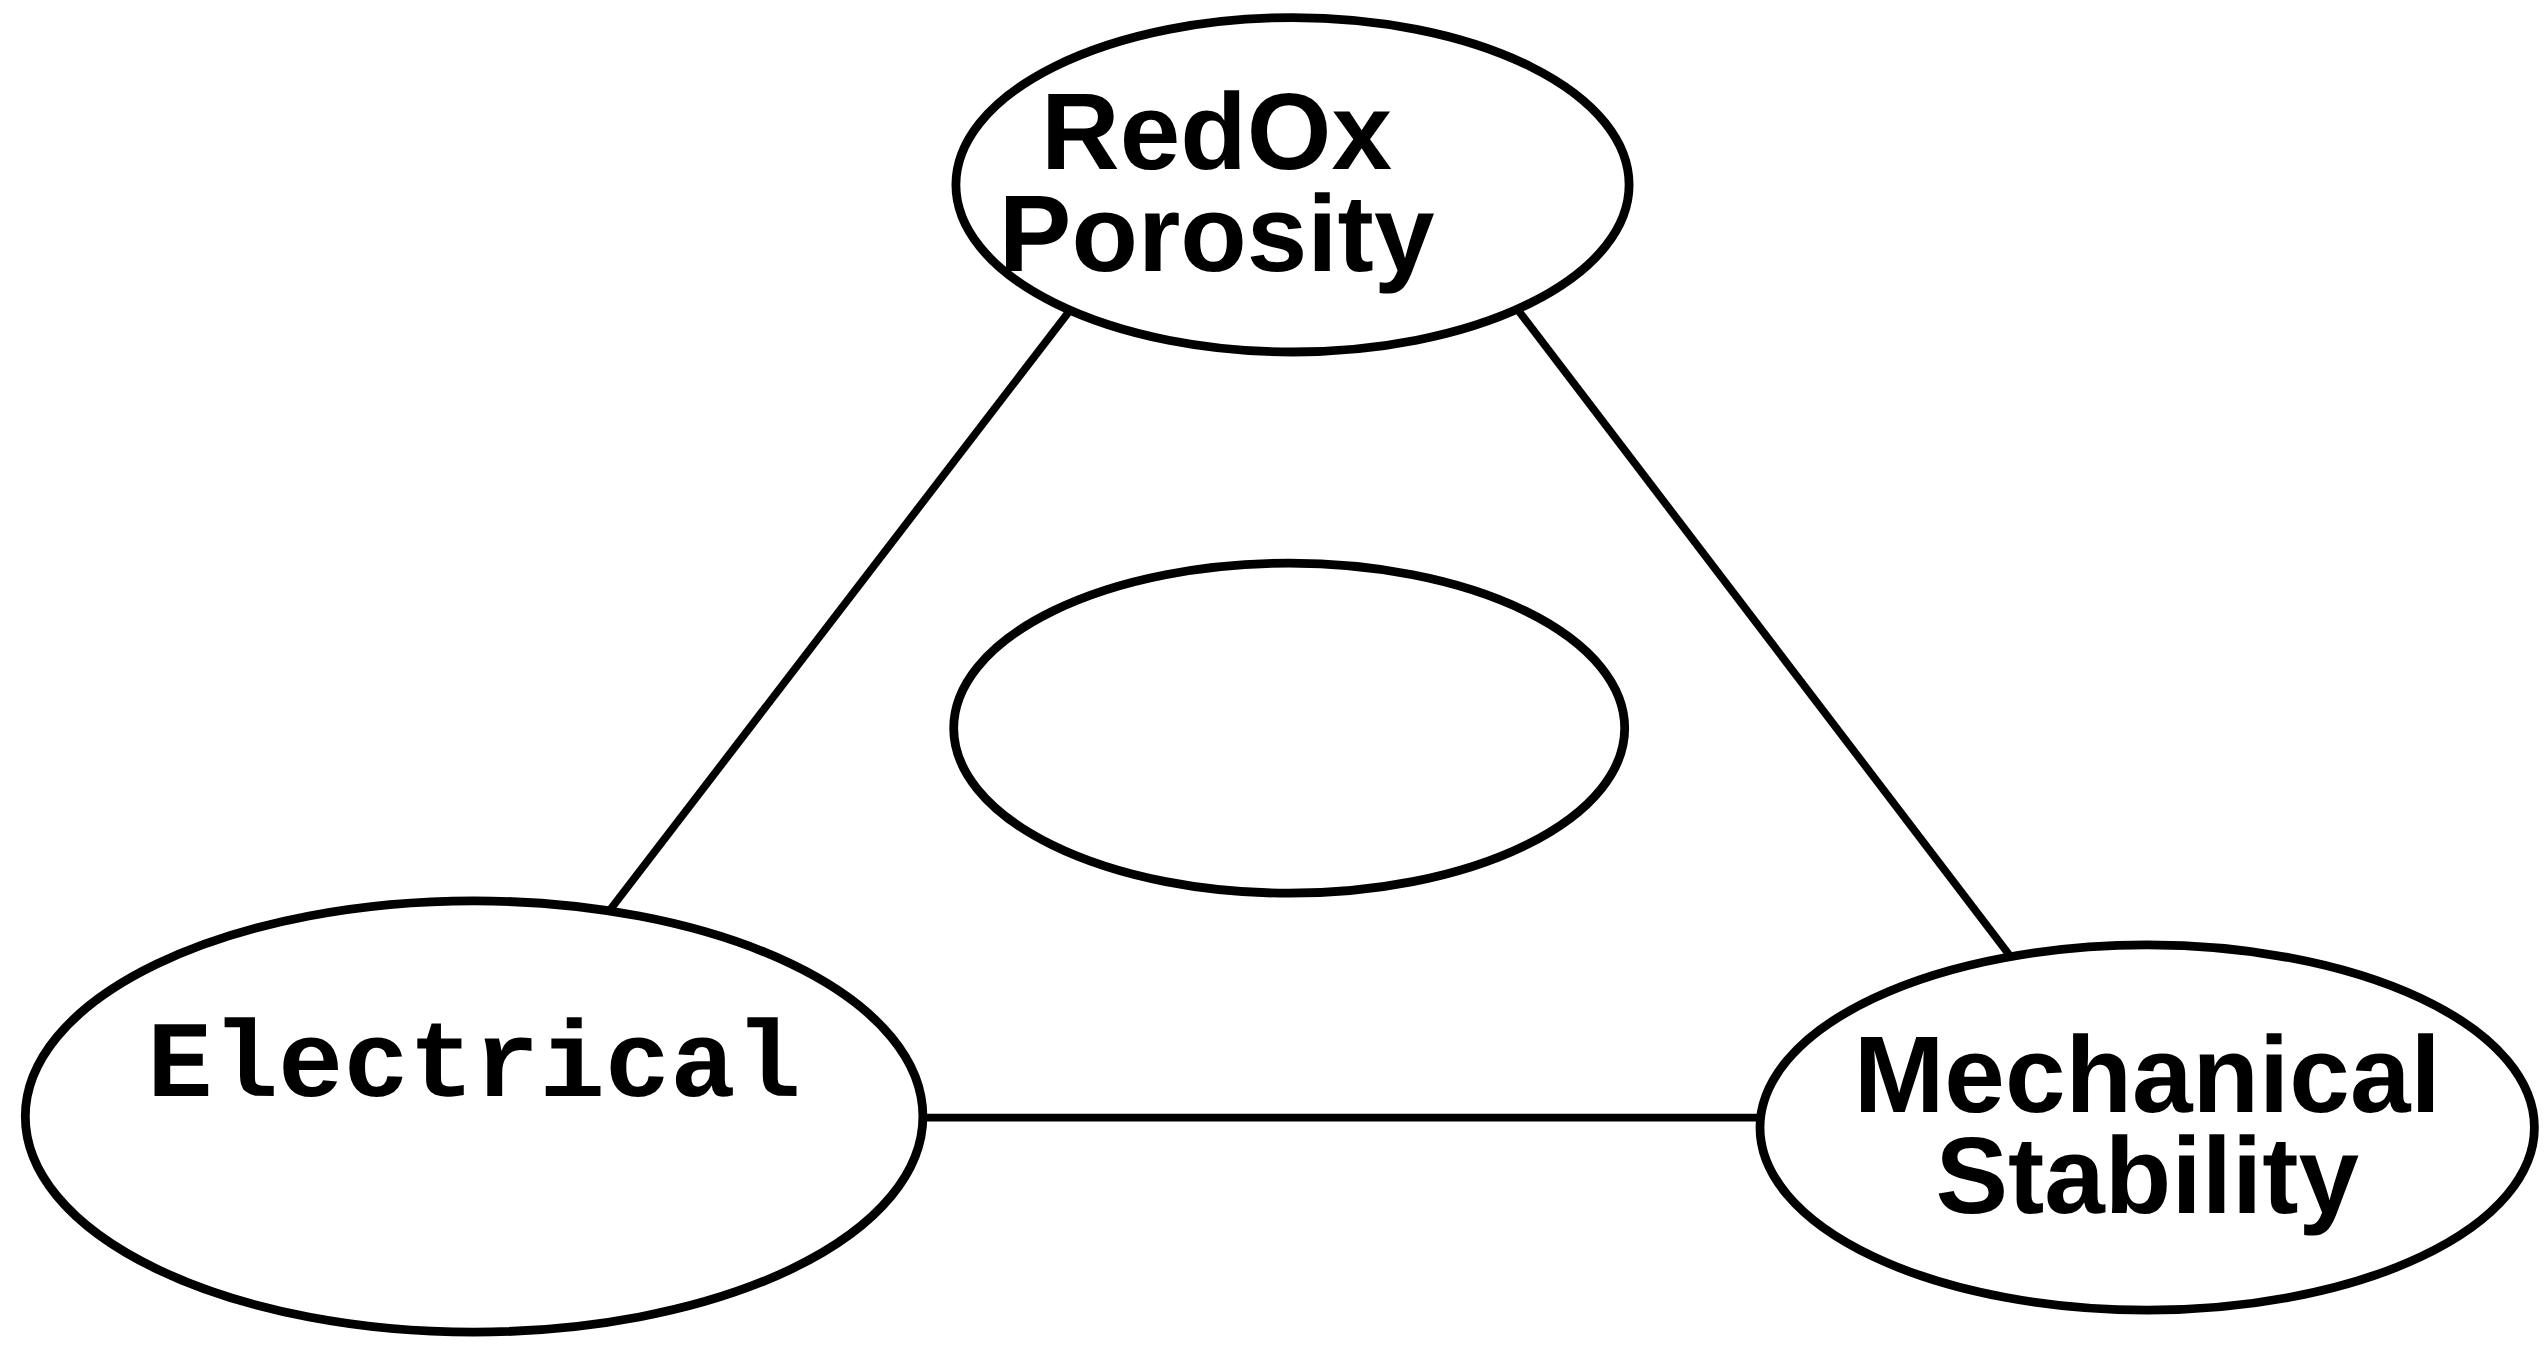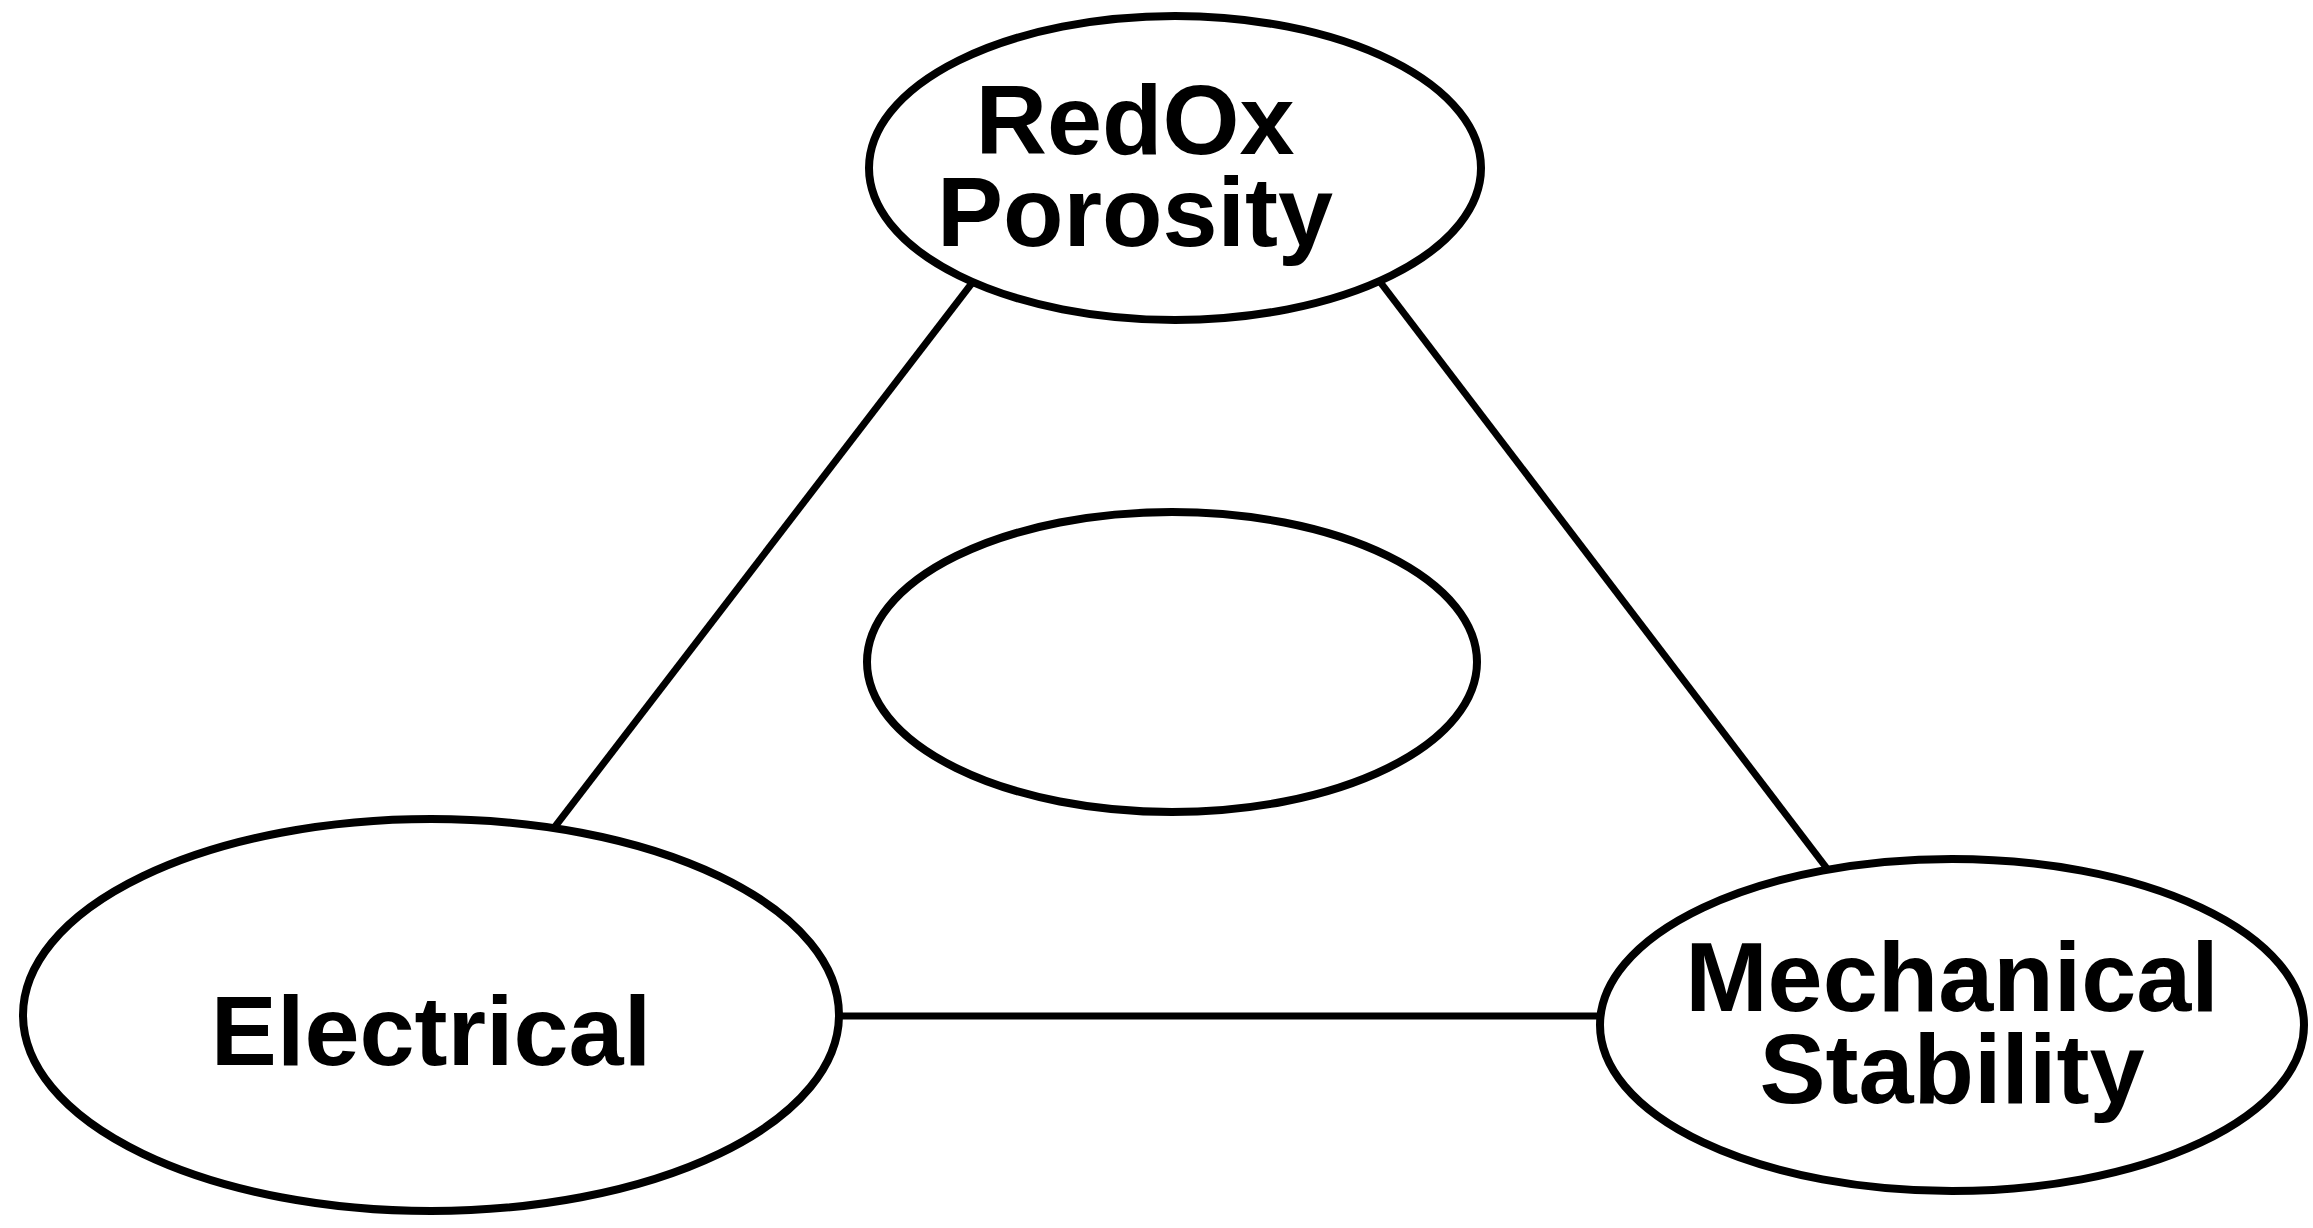--- a/index.html
+++ b/index.html
@@ -39,23 +39,23 @@
     font-weight: bold;
     font-size: 99px;
     line-height: 0.93em;
     white-space: nowrap;
     letter-spacing: 0;
   }
   .node-label span {
     display: block;
   }
   
-  .label-redox        { left: 1135px; top: 166px;  }
+  .label-redox        { left: 1106px; top: 166px;  }
   .label-porosity     { left: 1172px; top: 662px;  }
-  .label-electrical   { left: 431px;  top: 1031px; }
+  .label-electrical   { left: 431px;  top: 970px; font-family: Liberation Mono, monospace; }
   .label-mechanical   { left: 1952px; top: 1023px; }
 </style>
 </head>
 <body>
 
 <div class="stage">
 
   <svg class="diagram-svg" viewBox="0 0 2313 1228" aria-hidden="true">
 
     <line class="edge-line" x1="995" y1="253" x2="534" y2="854" stroke="#000000"></line>

